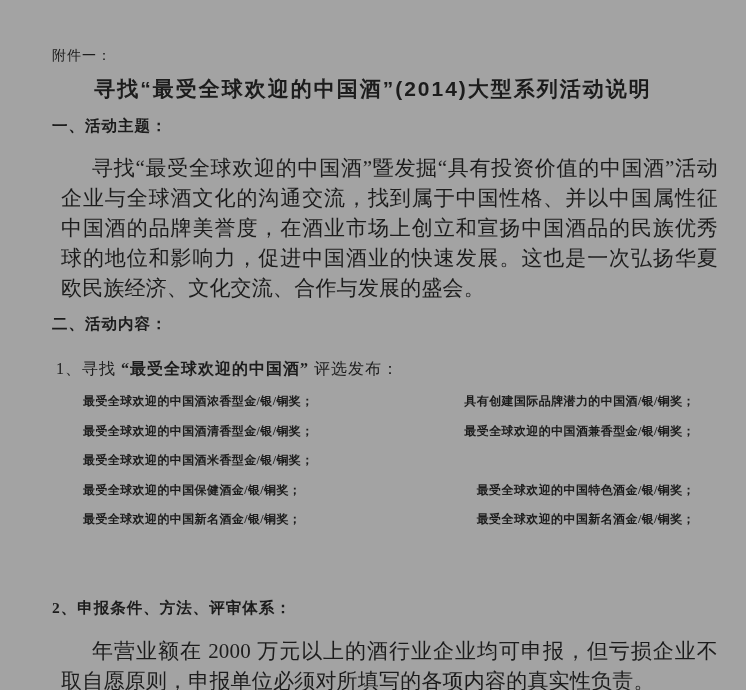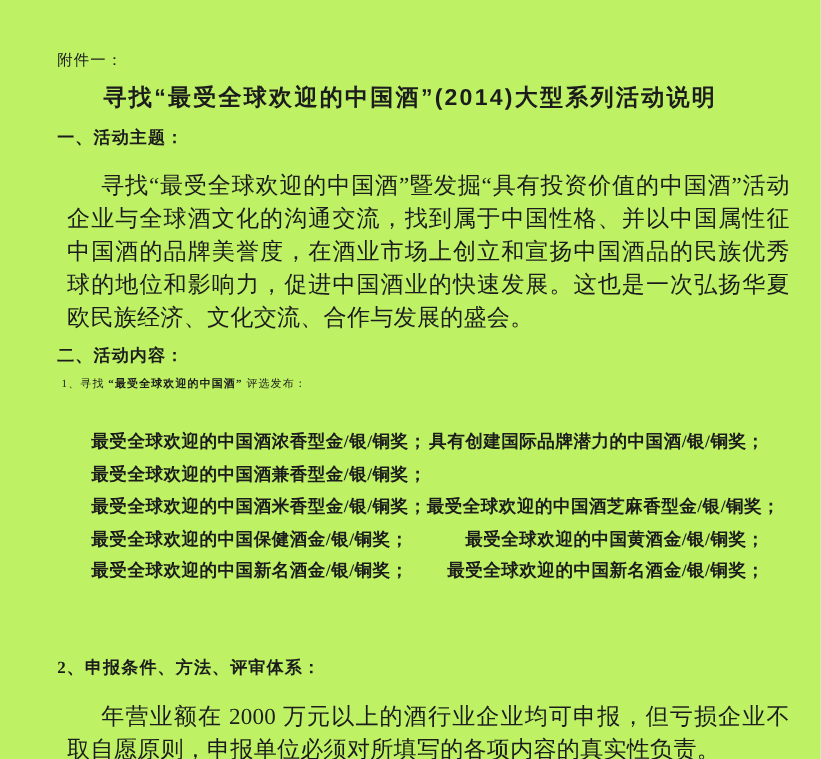--- a/index.html
+++ b/index.html
@@ -1,19 +1,19 @@
 <!DOCTYPE html>
 <html><head>
 <meta charset="utf-8">
 <style>
   html,body{margin:0;padding:0;background:#e8e8e8;}
   .page{
     position:relative;
     width:746px;height:690px;
-    background:#bef264;
+    background:#a3a3a3;
     color:#1c1c1c;
     font-family:"Liberation Serif", serif;
     overflow:hidden;
     margin:0 auto;
   }
   .abs{position:absolute;}
   .attach{
     left:52px;top:46px;
     font-size:14px;line-height:20px;
     letter-spacing:1px;
@@ -29,22 +29,22 @@
   .h-num{
     left:52px;
     font-weight:700;
     font-size:15.5px;line-height:22px;
     letter-spacing:1px;
   }
   .h1{top:115px;}
   .h2{top:313px;}
   .h3{top:597px;}
   .item1{
-    left:56px;top:339px;
-    font-size:10px;line-height:22px;
+    left:56px;top:358px;
+    font-size:16px;line-height:22px;
     letter-spacing:1px;
     white-space:nowrap;
   }
   .item1 .b{font-weight:700;}
   .para{
     font-size:21px;
     letter-spacing:0.2px;
   }
   .para .ln{
     height:30px;line-height:30px;
@@ -54,21 +54,21 @@
   .para .ln.fill{text-align-last:justify;}
   .p1{left:61px;top:153px;width:657px;}
   .p1 .ln.indent{padding-left:31px;}
   .p2{left:66px;top:531px;width:652px;}
   .p2 .ln.indent{padding-left:42px;}
   .p3{left:61px;top:636px;width:657px;}
   .p3 .ln.indent{padding-left:31px;}
   .awards{
     left:83px;top:387px;width:612px;
     font-weight:700;
-    font-size:16px;
+    font-size:12px;
     letter-spacing:0.4px;
   }
   .awards .arow{
     display:flex;
     justify-content:space-between;
     height:29.5px;line-height:29.5px;
     white-space:nowrap;
   }
 </style>
 </head>
@@ -95,29 +95,29 @@
   <div class="abs item1">
     <span>1、寻找 </span><span class="b">“最受全球欢迎的中国酒”</span><span> 评选发布：</span>
   </div>
 
   <div class="abs awards">
     <div class="arow">
       <span>最受全球欢迎的中国酒浓香型金/银/铜奖；</span>
       <span>具有创建国际品牌潜力的中国酒/银/铜奖；</span>
     </div>
     <div class="arow">
+      <span>最受全球欢迎的中国酒清香型金/银/铜奖；</span>
       <span>最受全球欢迎的中国酒兼香型金/银/铜奖；</span>
     </div>
     <div class="arow">
       <span>最受全球欢迎的中国酒米香型金/银/铜奖；</span>
-      <span>最受全球欢迎的中国酒芝麻香型金/银/铜奖；</span>
     </div>
     <div class="arow">
       <span>最受全球欢迎的中国保健酒金/银/铜奖；</span>
-      <span>最受全球欢迎的中国黄酒金/银/铜奖；</span>
+      <span>最受全球欢迎的中国特色酒金/银/铜奖；</span>
     </div>
     <div class="arow">
       <span>最受全球欢迎的中国新名酒金/银/铜奖；</span>
       <span>最受全球欢迎的中国新名酒金/银/铜奖；</span>
     </div>
   </div>
 
 
   <div class="abs h-num h3">2、申报条件、方法、评审体系：</div>
 

